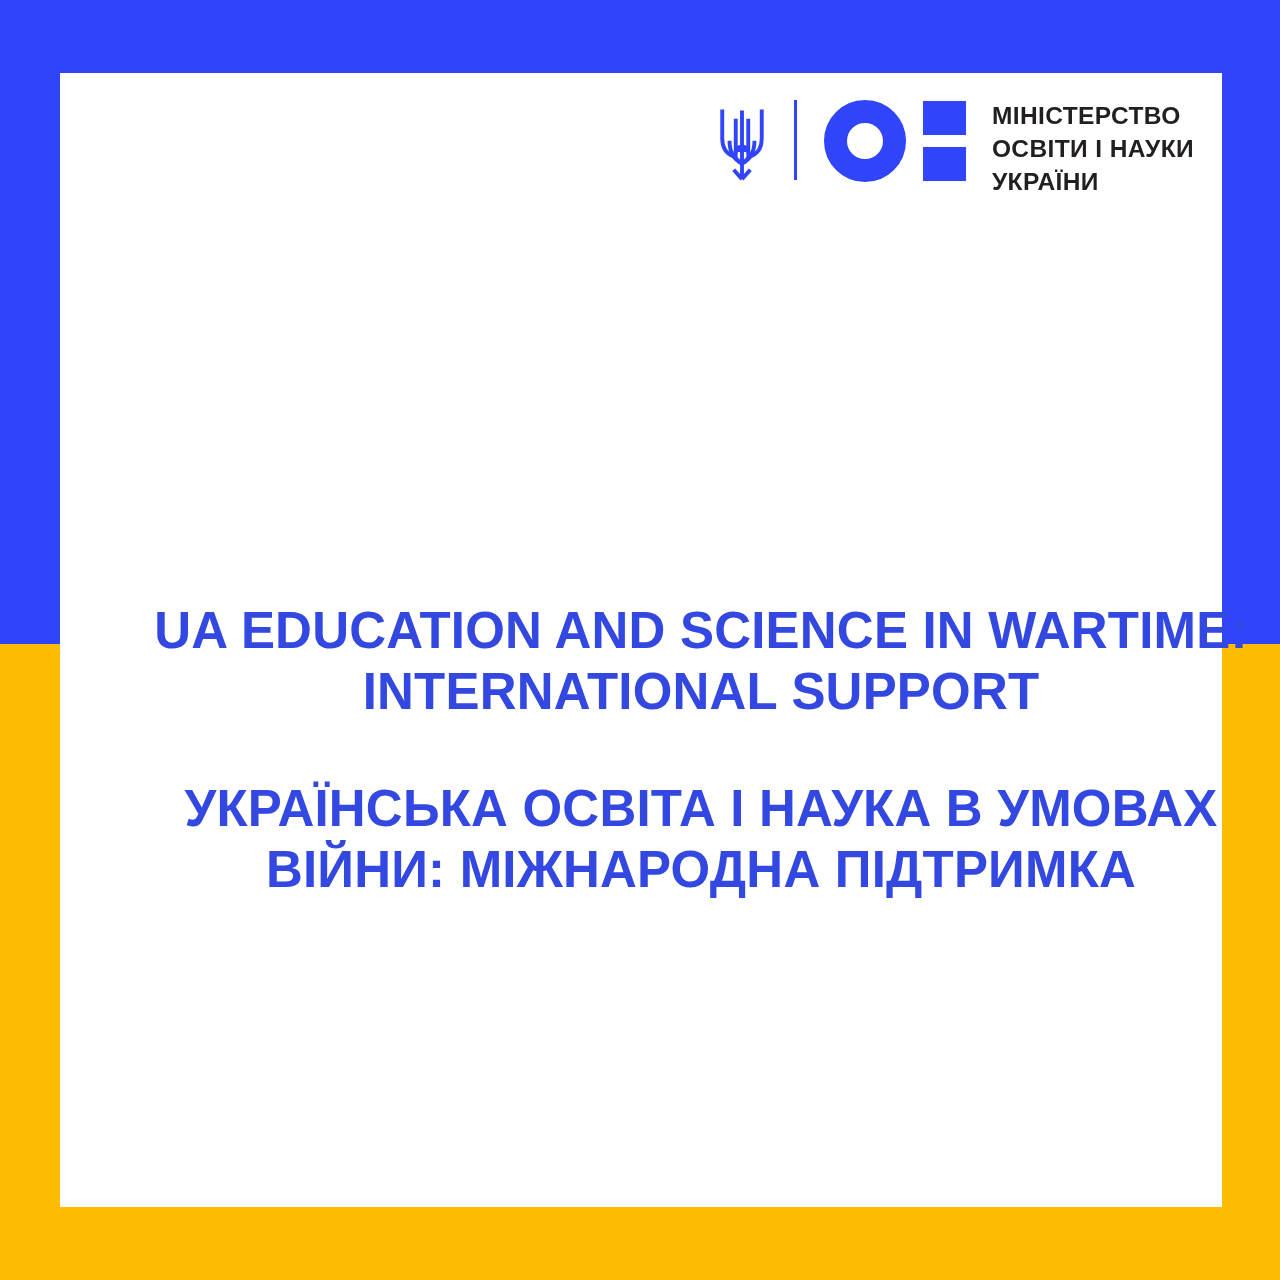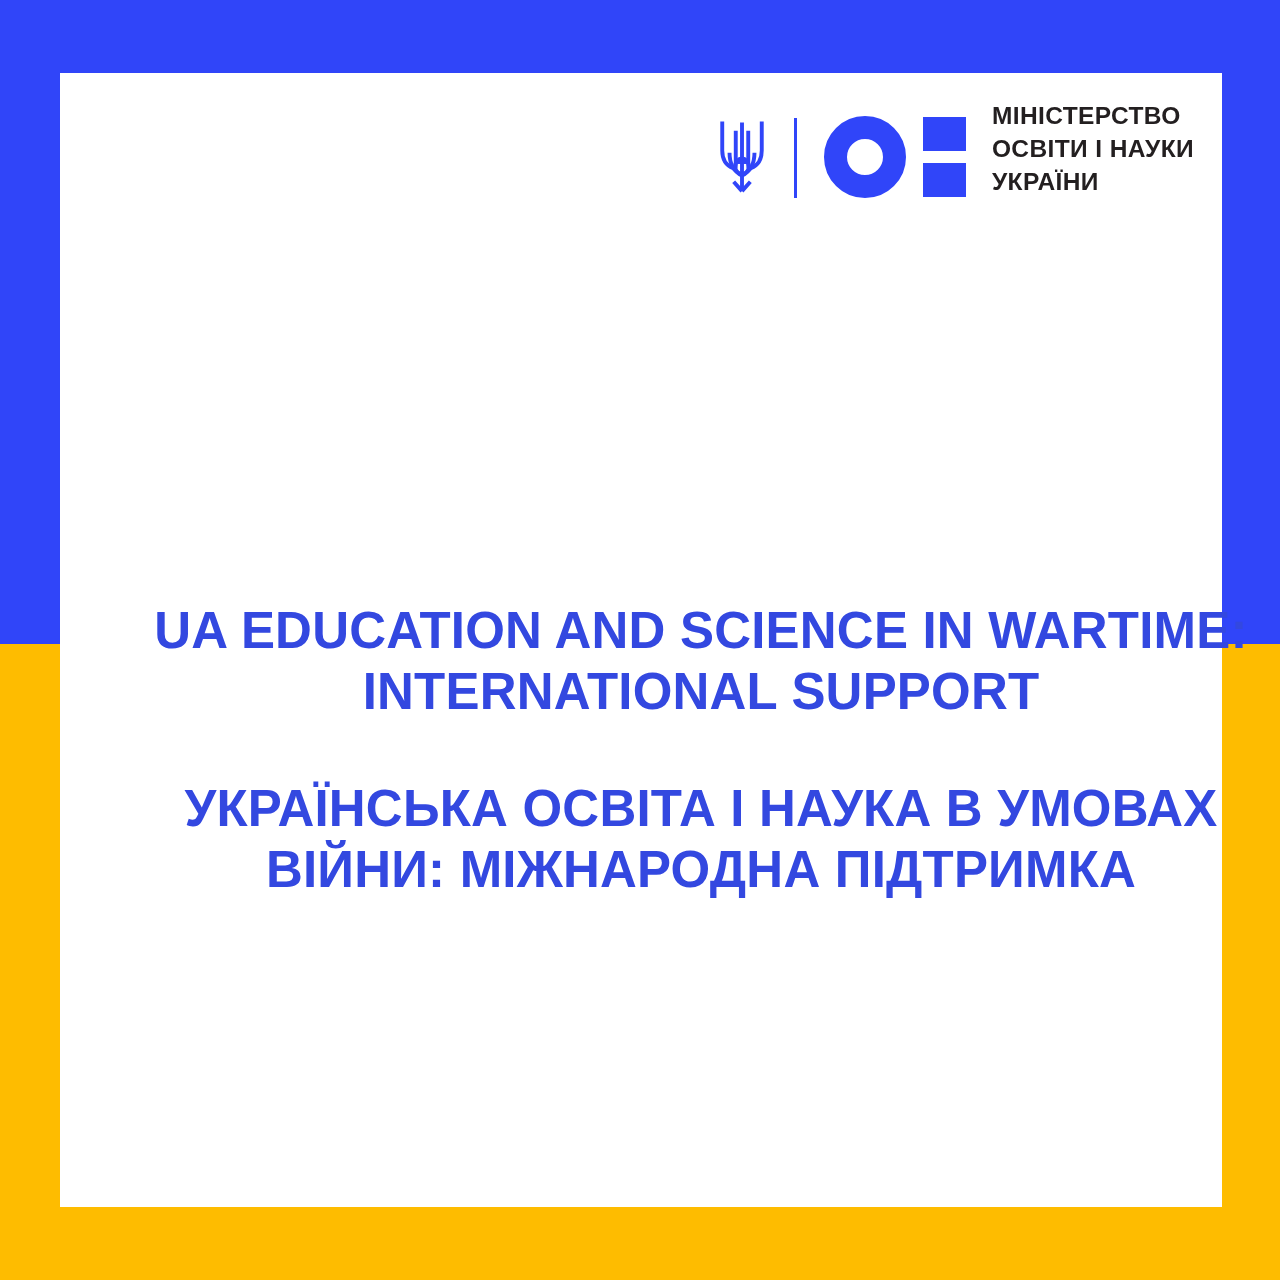--- a/index.html
+++ b/index.html
@@ -38,21 +38,21 @@
     height: 1134px;
     background: #ffffff;
   }
 
   
   .logo-lockup {
     position: absolute;
     right: 28px;
     top: 27px;
     display: flex;
-    align-items: flex-end;
+    align-items: flex-start;
     gap: 0px;
   }
   .tryzub {
     width: 52px;
     height: 86px;
     display: block;
   }
   .logo-divider {
     width: 3px;
     height: 80px;

